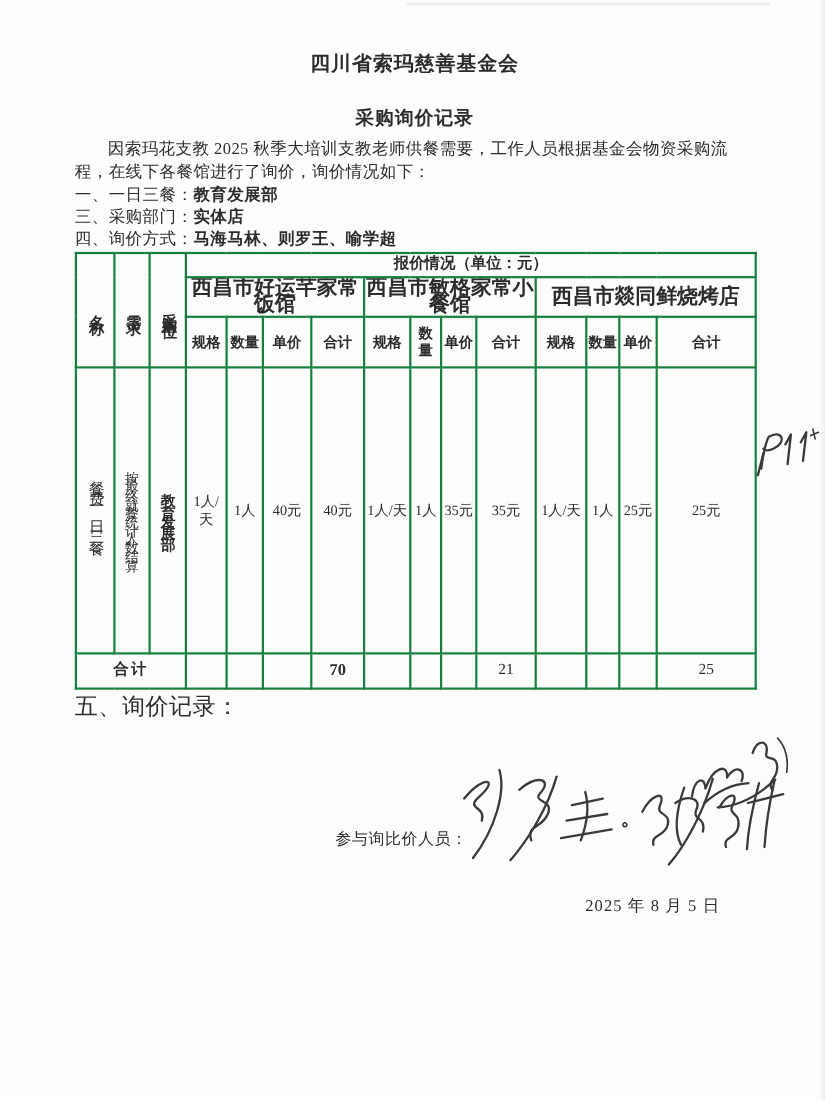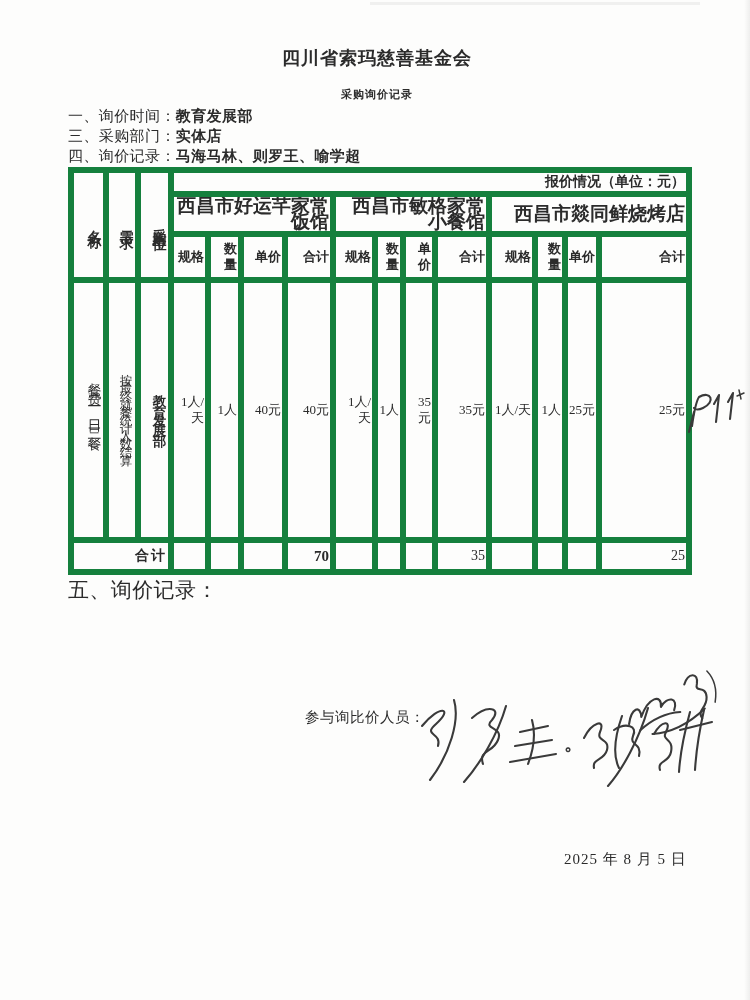--- a/index.html
+++ b/index.html
@@ -11,66 +11,67 @@
     font-family:"Liberation Serif","DejaVu Serif",serif;
   }
   .sheet::after { 
     content:""; position:absolute; right:0; top:0; width:6px; height:100%;
     background:linear-gradient(to right, rgba(0,0,0,0), rgba(0,0,0,0.06));
   }
   .scan-smudge { position:absolute; left:370px; top:2px; width:330px; height:3px;
     background:rgba(0,0,0,0.05); }
   .content { position:absolute; left:68px; top:46px; width:618px;font-family:Liberation Serif, serif; }
   .doc-title { text-align:center; font-size:18px; font-weight:bold; line-height:24px; letter-spacing:1px; }
-  .doc-subtitle { text-align:center; font-size:11px; font-weight:bold; line-height:24px; margin-top:12px; letter-spacing:1px; }
+  .doc-subtitle { text-align:center; font-size:17px; font-weight:bold; line-height:24px; margin-top:26px; letter-spacing:1px; }
   .intro { margin-top:6px; font-size:15px; line-height:21px; text-indent:2em; letter-spacing:0.4px; }
   .num-item { font-size:15px; line-height:20px; letter-spacing:0.4px; }
   .num-item b { font-weight:bold; }
 
   table.quote { border-collapse:collapse; table-layout:fixed; width:618px; margin-top:1px; }
   table.quote td {
-    border:6px solid #15803d; text-align:right; vertical-align:middle;
+    border:2px solid #15803d; text-align:center; vertical-align:middle;
     font-size:13px; line-height:16px; padding:1px; overflow:hidden;
   }
   tr.h1 td { height:22px; font-weight:bold; font-size:14px; }
   tr.h2 td { height:25px; font-weight:bold; font-size:19px; }
   tr.h3 td { height:46px; font-weight:bold; }
   tr.rowdata td { height:260px; }
   tr.totalrow td { height:32px; font-size:14px; }
   tr.totalrow td.lbl { font-weight:bold; letter-spacing:2px; }
   tr.totalrow td.big { font-weight:bold; font-size:15px; }
   .vtext { writing-mode:vertical-rl; text-orientation:mixed; display:inline-block; }
   .head-v { font-weight:bold; font-size:14px; letter-spacing:5px; }
   .name-v { font-size:14px; letter-spacing:9px; }
   .demand-v { font-size:12.5px; letter-spacing:8px; }
   .unit-v { font-size:13.5px; letter-spacing:10px; font-weight:600; }
 
   .sec5-head { margin-top:5px; font-size:21px; line-height:21px; letter-spacing:0.4px; }
   .sec5-body { font-size:15px; line-height:21.5px; text-indent:2em; letter-spacing:0.4px; }
 
-  .sig-label { position:absolute; left:305px; top:708px; font-size:14.5px; letter-spacing:0.5px; }
-  .date-line { position:absolute; left:532px; top:850px; font-size:15px; letter-spacing:1px;margin-left:32px; }
+  .sig-label { position:absolute; left:305px; top:753px; font-size:14.5px; letter-spacing:0.5px; }
+  .date-line { position:absolute; left:532px; top:814px; font-size:15px; letter-spacing:1px; }
 
   svg.hand { position:absolute; }
   svg.hand path { fill:none; stroke:#3a3a3a; stroke-width:2.1; stroke-linecap:round; stroke-linejoin:round; }
   svg.hand path.thin { stroke-width:1.5; }
 </style>
 </head>
 <body>
 
 <div class="sheet">
   <div class="scan-smudge"></div>
 
   <div class="content">
     <div class="doc-title">四川省索玛慈善基金会</div>
     <div class="doc-subtitle">采购询价记录</div>
+    <p class="intro">因索玛花支教 2025 秋季大培训支教老师供餐需要，工作人员根据基金会物资采购流程，在线下各餐馆进行了询价，询价情况如下：</p>
 
-    <div class="num-item"><span>一、询价时间：</span><b>教育发展部</b></div>
+    <div class="num-item"><span>一、一日三餐：</span><b>教育发展部</b></div>
     <div class="num-item"><span>三、采购部门：</span><b>实体店</b></div>
-    <div class="num-item"><span>四、询价记录：</span><b>马海马林、则罗王、喻学超</b></div>
+    <div class="num-item"><span>四、询价方式：</span><b>马海马林、则罗王、喻学超</b></div>
 
     <table class="quote">
       <colgroup>
         <col style="width:35px">
           <col style="width:32px">
           <col style="width:33px">
         <col style="width:37px">
           <col style="width:33px">
           <col style="width:44px">
           <col style="width:48px">
@@ -128,21 +129,21 @@
       </tr>
       <tr class="totalrow">
         <td colspan="3" class="lbl">合计</td>
         <td></td>
         <td></td>
         <td></td>
         <td class="big">70</td>
         <td></td>
         <td></td>
         <td></td>
-        <td>35</td>
+        <td>21</td>
         <td></td>
         <td></td>
         <td></td>
         <td>25</td>
       </tr>
     </tbody>
       </table>
 
     <div class="sec5-head">五、询价记录：</div>
   </div>

